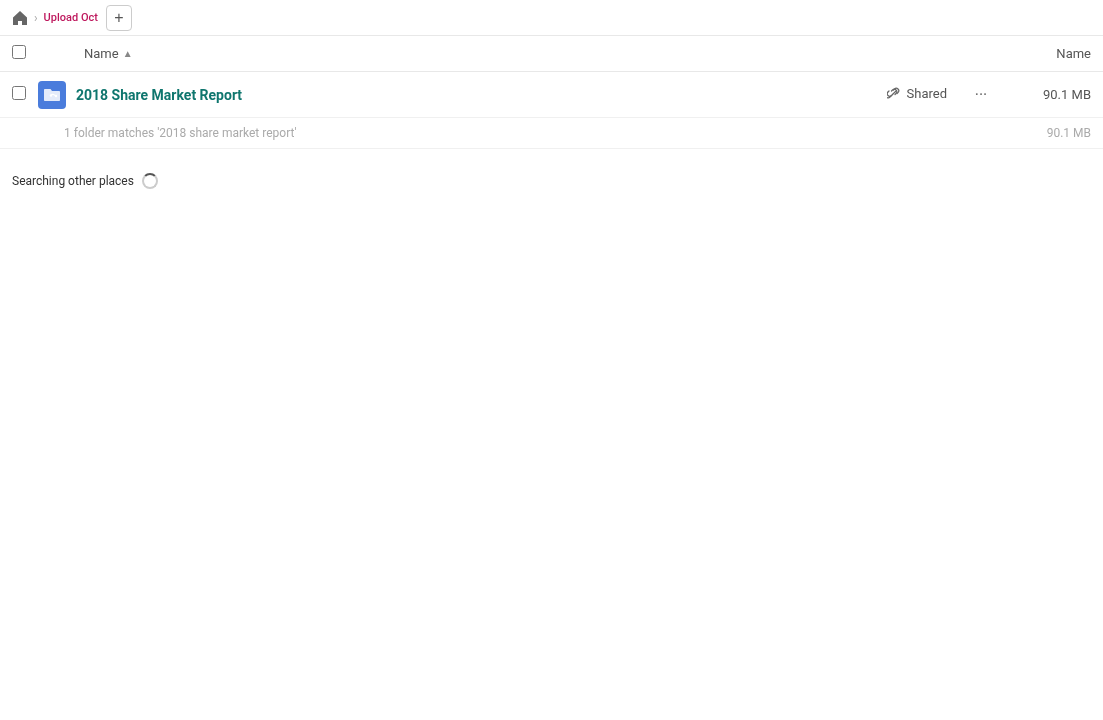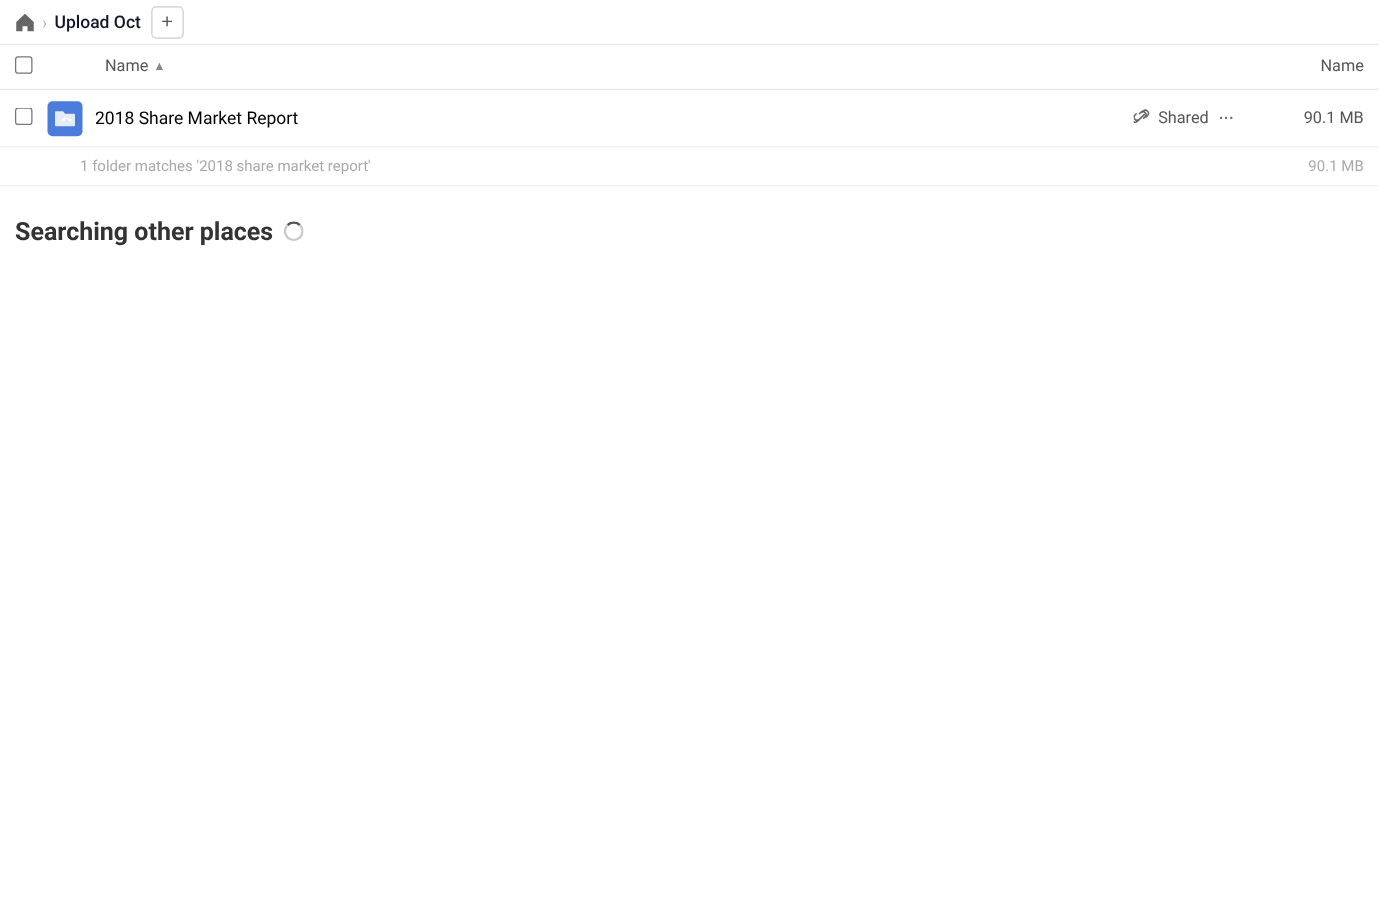--- a/index.html
+++ b/index.html
@@ -36,22 +36,22 @@
       color: #555;
       font-size: 16px;
     }
 
     .breadcrumb-chevron {
       color: #aaa;
       font-size: 12px;
     }
 
     .breadcrumb-label {
-      font-size: 14px;
-      color: #0f172a;
+      font-size: 11px;
+      color: #be185d;
       font-weight: 500;
     }
 
     .add-btn {
       display: flex;
       align-items: center;
       justify-content: center;
       width: 26px;
       height: 26px;
       border: 1px solid #ccc;
@@ -132,30 +132,31 @@
       background: #4a7cdc;
       border-radius: 4px;
       display: flex;
       align-items: center;
       justify-content: center;
     }
 
     .file-name {
       flex: 1;
       font-size: 14px;
-      color: #000000;
-      font-weight: 400;
+      color: #0f766e;
+      font-weight: 700;
     }
 
     .file-shared-area {
       display: flex;
-      align-items: center;
+      align-items: flex-start;
       gap: 6px;
       color: #555;
       font-size: 13px;
+      margin-right: 20px;
     }
 
     .link-icon {
       font-size: 14px;
       color: #666;
     }
 
     .more-btn {
       display: flex;
       align-items: center;
@@ -196,23 +197,23 @@
       width: 80px;
       text-align: right;
     }
 
     
     .searching-section {
       padding: 24px 12px 12px 12px;
     }
 
     .searching-text {
-      font-size: 20px;
+      font-size: 12px;
       color: #333;
-      font-weight: 700;
+      font-weight: 400;
       display: flex;
       align-items: center;
       gap: 8px;
     }
 
     .spinner {
       width: 16px;
       height: 16px;
       border: 2px solid #ccc;
       border-top-color: #555;

